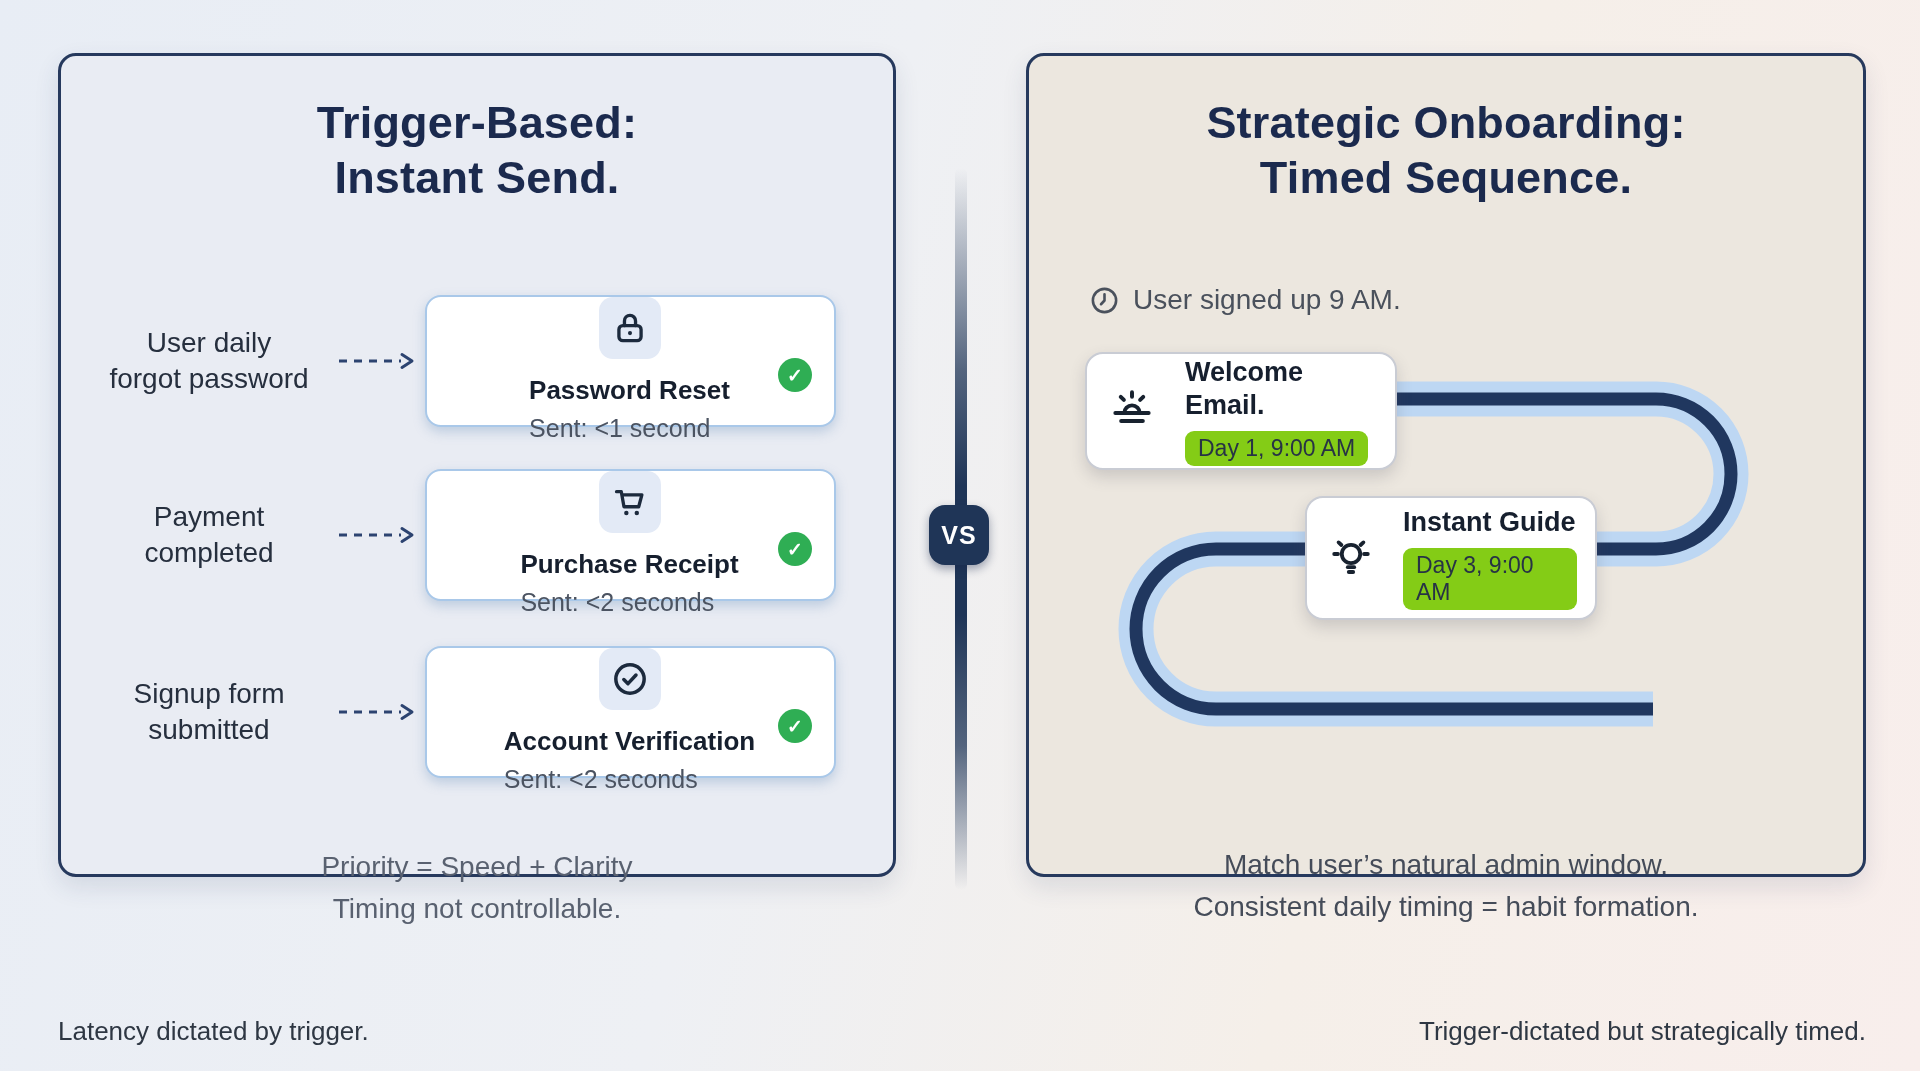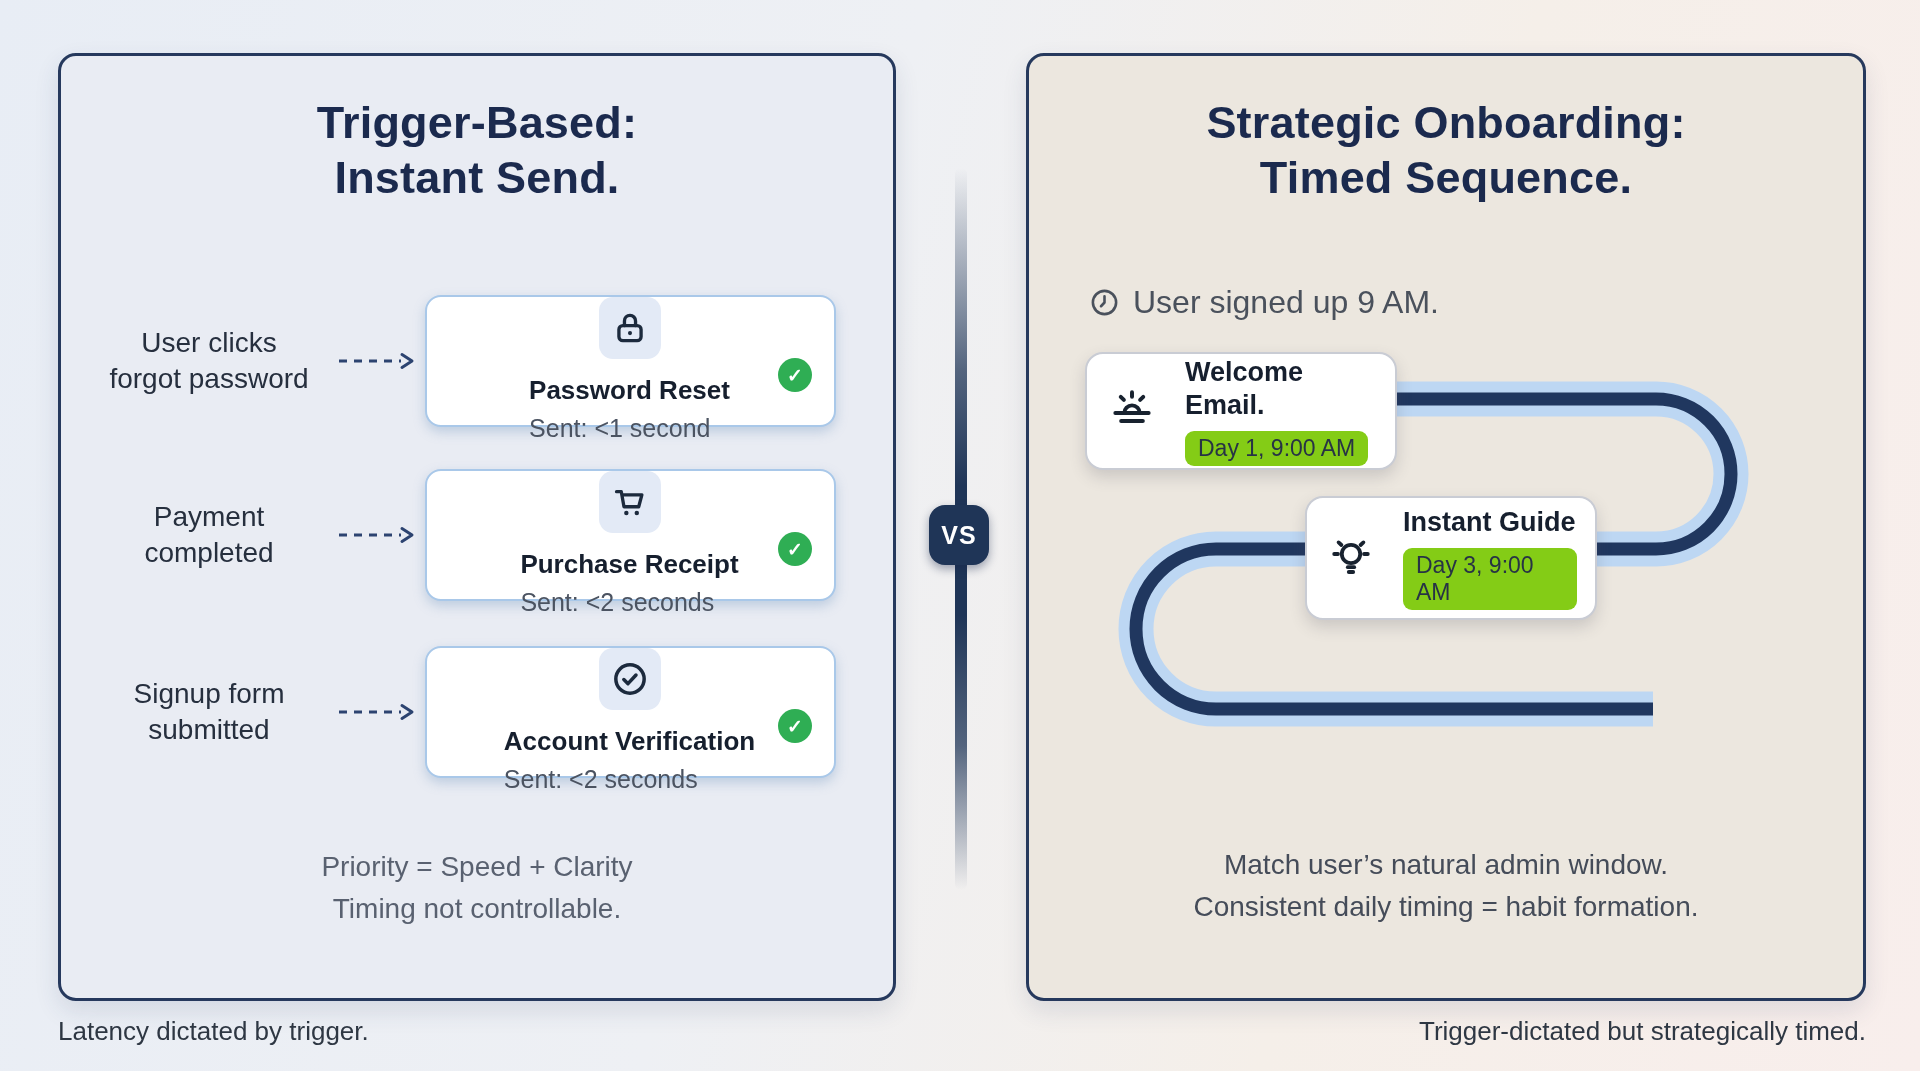--- a/index.html
+++ b/index.html
@@ -5,21 +5,21 @@
   * { margin:0; padding:0; box-sizing:border-box; }
   html,body { width:1920px; height:1071px; }
   body {
     position:relative;
     font-family:"Liberation Sans", sans-serif;
     background:linear-gradient(105deg,#e8edf5 0%,#eef0f4 42%,#f5efe9 70%,#f8eeec 100%);
     overflow:hidden;
     color:#1b2a4e;
   }
   .panel {
-    position:absolute; top:53px; height:948px;
+    position:absolute; top:53px; height:824px;
     border:3px solid #26395d; border-radius:18px;
     box-shadow:0 10px 24px rgba(40,60,100,.12);
   }
   .panel-left  { left:58px;  width:838px; background:#e9ecf3; }
   .panel-right { left:1026px; width:840px; background:#ece7df; }
   .panel-title {
     position:absolute; top:40px; left:0; width:100%;
     text-align:center; font-size:45px; font-weight:700;
     line-height:1.22; color:#1b2a4e; letter-spacing:.2px;
   }
@@ -69,21 +69,21 @@
     position:absolute; left:929px; top:505px; width:60px; height:60px;
     background:#1f3557; border-radius:16px;
     display:flex; align-items:center; justify-content:center;
     color:#ffffff; font-size:25px; font-weight:700; letter-spacing:1px;
     box-shadow:0 4px 10px rgba(20,35,70,.4);
   }
   
   .signup-note {
     position:absolute; left:60px; top:228px;
     display:flex; align-items:center; gap:13px;
-    font-size:32px; color:#4a515c;
+    font-size:28px; color:#4a515c;
   }
   .snake-svg { position:absolute; left:0; top:0; width:840px; height:948px; }
   .step-card {
     position:absolute; background:#ffffff;
     border:2px solid #c9ccd4; border-radius:18px;
     box-shadow:0 7px 16px rgba(70,70,85,.20);
     display:flex; align-items:center; padding:0 18px 0 20px; gap:28px;
   }
   .step-welcome    { left:56px;  top:296px; width:312px; height:118px; }
   .step-feature    { left:276px; top:440px; width:292px; height:124px; }
@@ -105,21 +105,21 @@
 <body>
 
 <section class="panel panel-left">
   <h2 class="panel-title">
     <span>Trigger-Based:</span><br>
     <span>Instant Send.</span>
   </h2>
 
   <div class="row row1">
     <div class="trigger-label">
-      <span>User clicks</span>
+      <span>User daily</span>
       <span>forgot password</span>
     </div>
     <svg class="arrow" viewBox="0 0 80 18">
       <line x1="2" y1="9" x2="64" y2="9" stroke="#2c4370" stroke-width="3" stroke-dasharray="8 7"></line>
       <polyline points="65,2.5 75,9 65,15.5" fill="none" stroke="#2c4370" stroke-width="3" stroke-linecap="round" stroke-linejoin="round"></polyline>
     </svg>
     <div class="tcard">
       <div class="icon-tile">
         <svg width="38" height="38" viewBox="0 0 24 24" fill="none" stroke="currentColor" stroke-width="2.1" stroke-linecap="round" stroke-linejoin="round">
           <rect x="5" y="10.5" width="14" height="9.5" rx="2.5"></rect>

